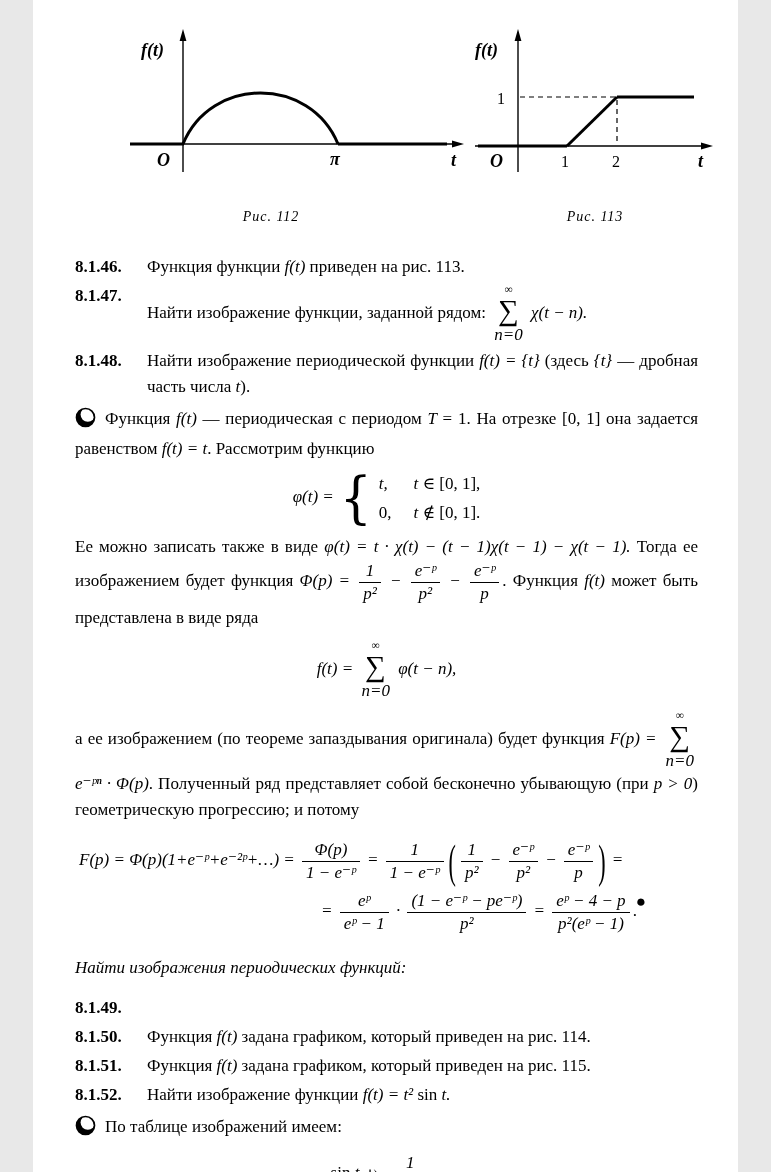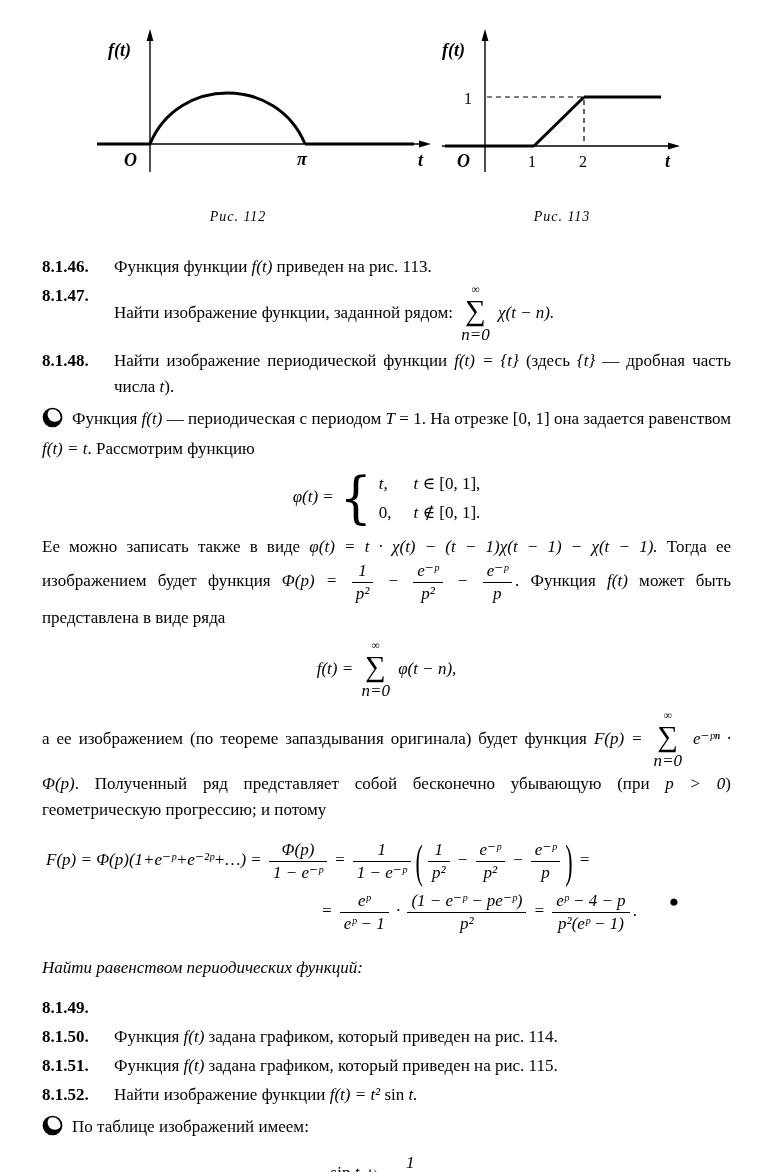--- a/index.html
+++ b/index.html
@@ -1,17 +1,17 @@
 <!DOCTYPE html>
 <html><head>
 <meta charset="utf-8">
 <style>
   html,body{margin:0;padding:0;background:#e8e8e8;}
   .page{
-    width:771px;height:1172px;margin:0 auto;background:#ffffff;color:#000;
+    width:705px;height:1172px;margin:0 auto;background:#ffffff;color:#000;
     font-family:"Liberation Serif","DejaVu Serif","DejaVu Sans",serif;
     font-size:17px;line-height:26px;
     box-sizing:border-box;padding:26px 40px 0 42px;overflow:hidden;position:relative;
   }
   
   .figures-row{display:flex;align-items:flex-start;}
   .figcol{display:flex;flex-direction:column;align-items:center;}
   .figcol1{width:392px;}
   .figcol2{width:250px;margin-left:3px;}
   .figcol svg{display:block;}
@@ -182,21 +182,21 @@
         </span><span class="mi"> · </span><span class="frac">
           <span class="num"><span class="mi">(1 − e⁻ᵖ − pe⁻ᵖ)</span></span>
           <span class="den"><span class="mi">p²</span></span>
         </span><span class="mi"> = </span><span class="frac">
           <span class="num"><span class="mi">eᵖ − 4 − p</span></span>
           <span class="den"><span class="mi">p²(eᵖ − 1)</span></span>
         </span><span class="mr">.</span></div>
     <span class="end-dot">●</span>
   </div>
 
-  <p class="section-header">Найти равенством периодических функций:</p>
+  <p class="section-header">Найти изображения периодических функций:</p>
 
   <div class="problems" style="margin-top:14px;">
     <div class="prow">
       <span class="pnum">8.1.49.</span>
     </div>
     <div class="prow">
       <span class="pnum">8.1.50.</span>
       <span class="pbody"><span class="mr">Функция </span><span class="mi">f(t)</span><span class="mr"> задана графиком, который приведен на рис. 114.</span></span>
     </div>
     <div class="prow">

